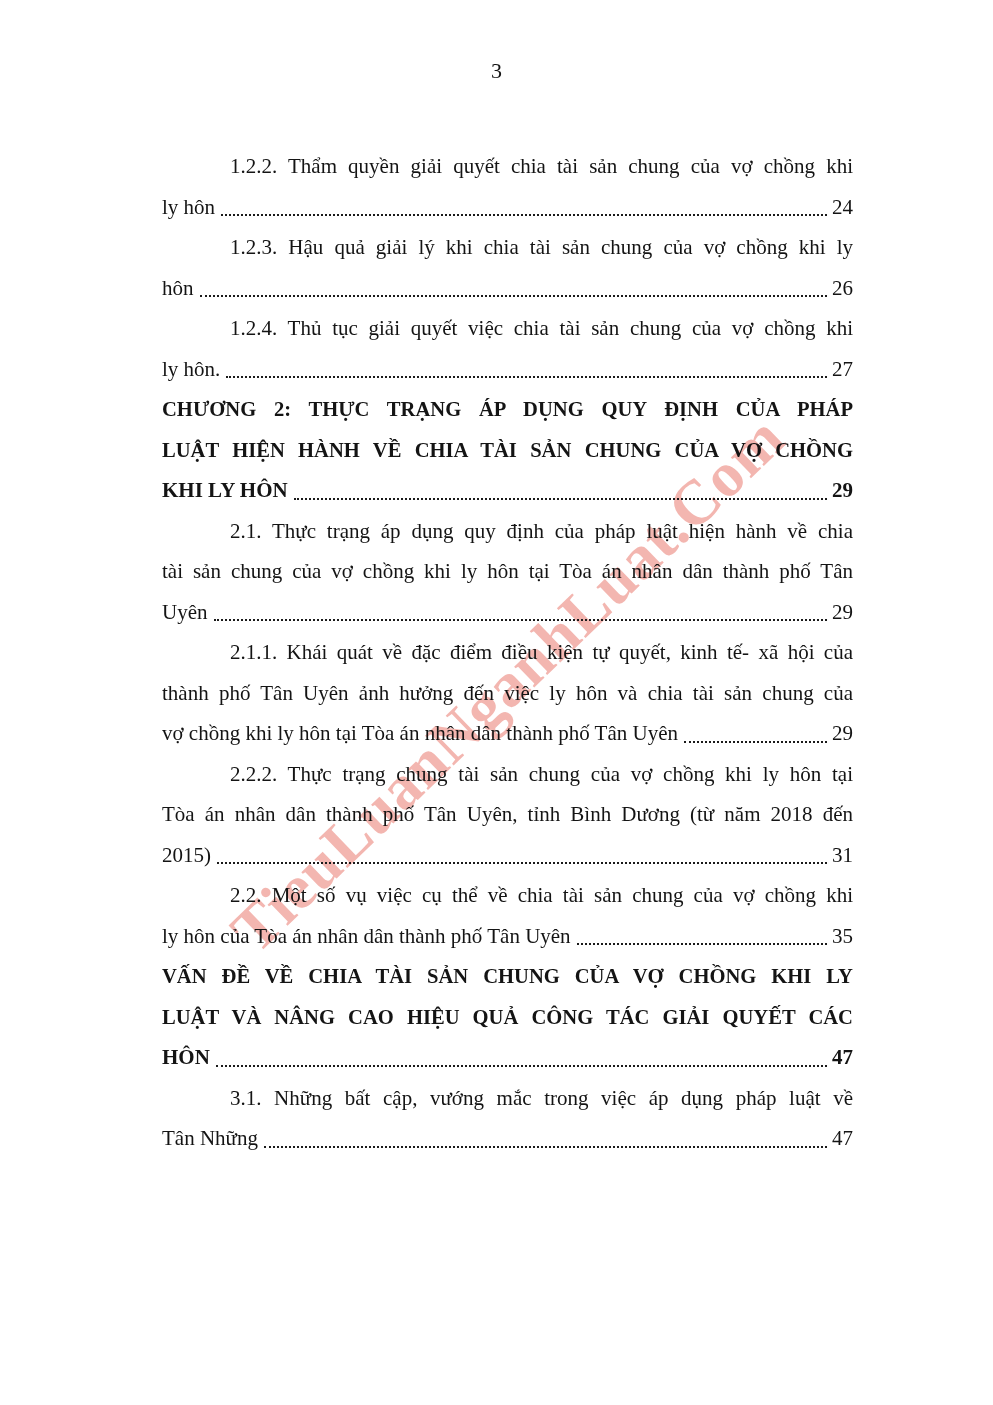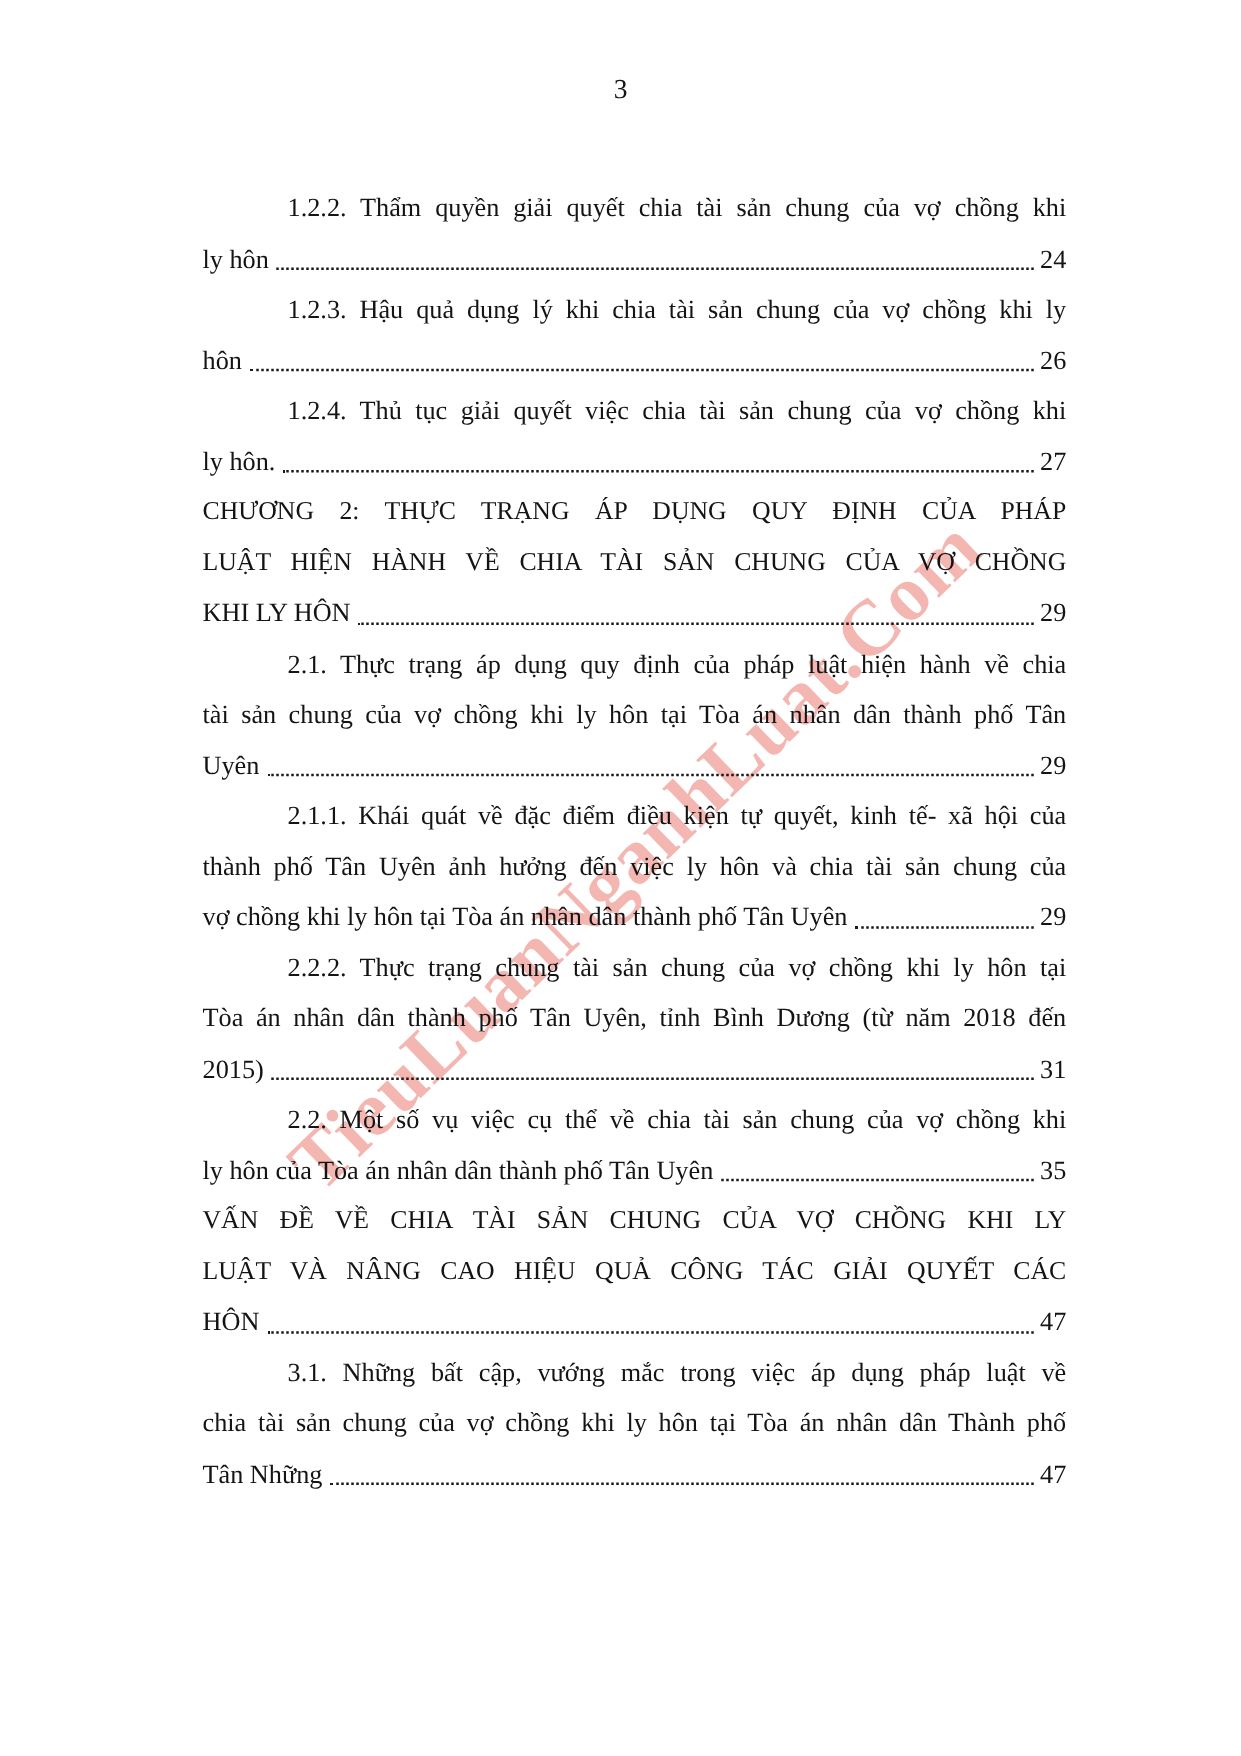--- a/index.html
+++ b/index.html
@@ -17,21 +17,21 @@
   }
   .page-number{
     position:absolute;top:58px;left:0;width:993px;text-align:center;
     font-size:22px;z-index:1;
   }
   .toc{
     position:absolute;top:146px;left:162px;width:691px;
     font-size:21px;z-index:1;
   }
   .entry{margin:0;}
-  .entry.b{font-weight:400;}
+  .entry.b{font-weight:700;}
   .entry.b .line{font-size:20.6px;}
   .line{
     height:40.5px;line-height:40.5px;overflow:hidden;
     text-align:justify;text-align-last:justify;
   }
   .line.indent{padding-left:68px;}
   .lastline{
     display:flex;align-items:baseline;height:40.5px;line-height:40.5px;
   }
   .lastline .txt{white-space:pre;flex:0 0 auto;}
@@ -53,21 +53,21 @@
 <div class="toc" id="toc">
     <div class="entry">
       <div class="line indent">1.2.2. Thẩm quyền giải quyết chia tài sản chung của vợ chồng khi</div>
       <div class="lastline">
         <span class="txt">ly hôn</span>
         <span class="leader"></span>
         <span class="pg">24</span>
       </div>
     </div>
     <div class="entry">
-      <div class="line indent">1.2.3. Hậu quả dụng lý khi chia tài sản chung của vợ chồng khi ly</div>
+      <div class="line indent">1.2.3. Hậu quả giải lý khi chia tài sản chung của vợ chồng khi ly</div>
       <div class="lastline">
         <span class="txt">hôn</span>
         <span class="leader"></span>
         <span class="pg">26</span>
       </div>
     </div>
     <div class="entry">
       <div class="line indent">1.2.4. Thủ tục giải quyết việc chia tài sản chung của vợ chồng khi</div>
       <div class="lastline">
         <span class="txt">ly hôn.</span>
@@ -123,20 +123,19 @@
       <div class="line">VẤN ĐỀ VỀ CHIA TÀI SẢN CHUNG CỦA VỢ CHỒNG KHI LY</div>
       <div class="line">LUẬT VÀ NÂNG CAO HIỆU QUẢ CÔNG TÁC GIẢI QUYẾT CÁC</div>
       <div class="lastline">
         <span class="txt">HÔN</span>
         <span class="leader"></span>
         <span class="pg">47</span>
       </div>
     </div>
     <div class="entry">
       <div class="line indent">3.1. Những bất cập, vướng mắc trong việc áp dụng pháp luật về</div>
-      <div class="line">chia tài sản chung của vợ chồng khi ly hôn tại Tòa án nhân dân Thành phố</div>
       <div class="lastline">
         <span class="txt">Tân Những</span>
         <span class="leader"></span>
         <span class="pg">47</span>
       </div>
     </div>
   </div>
 
 </body></html>

